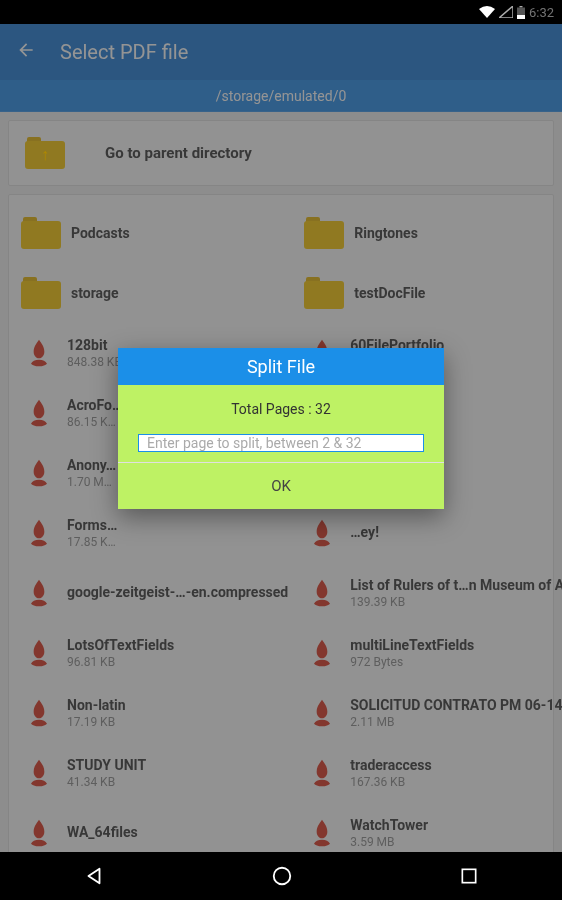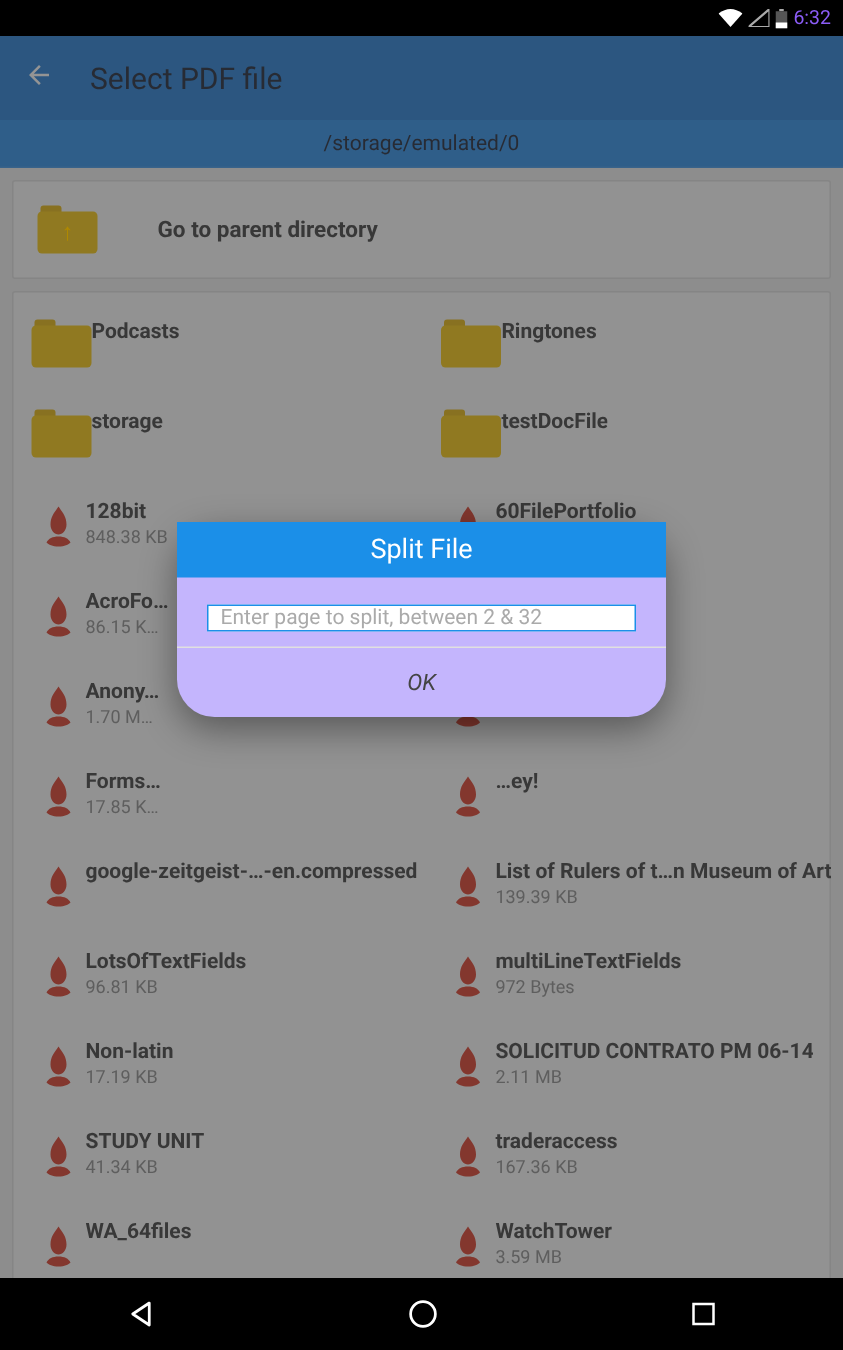--- a/index.html
+++ b/index.html
@@ -1,57 +1,57 @@
 <!DOCTYPE html>
 <html><head>
 <meta charset="utf-8">
 <style>
 * { margin: 0; padding: 0; box-sizing: border-box; font-family: Roboto, Arial, sans-serif; }
 body { width: 562px; height: 900px; background: #000; overflow: hidden; position: relative; }
 
-.status-bar { height: 24px; background: #000; display: flex; justify-content: flex-end; align-items: center; padding-right: 8px; gap: 4px; color: #8b5cf6; font-size: 13px; }
+.status-bar { height: 24px; background: #000; display: flex; justify-content: flex-end; align-items: center; padding-right: 8px; gap: 4px; color: #737373; font-size: 13px; }
 .status-bar svg { display: block; }
 
-.app-bar { height: 56px; background: #1976D2; display: flex; align-items: center; padding: 0 16px; gap: 24px; color: #0f172a; font-size: 20px; }
-
-.path-bar { height: 32px; background: #2087e6; color: #0f172a; display: flex; align-items: center; justify-content: center; font-size: 14px; border-bottom: 1px solid rgba(255,255,255,0.1); }
+.app-bar { height: 56px; background: #1976D2; display: flex; align-items: center; padding: 0 16px; gap: 24px; color: #ffffff; font-size: 20px; }
+
+.path-bar { height: 32px; background: #2087e6; color: #ffffff; display: flex; align-items: center; justify-content: center; font-size: 14px; border-bottom: 1px solid rgba(255,255,255,0.1); }
 
 .content { background: #f0f0f0; height: calc(900px - 24px - 56px - 32px - 48px); padding: 8px; overflow: hidden; }
 
 .parent-card { background: #fafafa; border: 1px solid #ddd; border-radius: 2px; padding: 16px; display: flex; align-items: center; gap: 16px; margin-bottom: 8px; }
 .parent-card .label { font-weight: bold; color: #333; font-size: 15px; margin-left: 24px; }
 
 .list-card { background: #fafafa; border: 1px solid #ddd; border-radius: 2px; padding: 8px 4px; }
 .grid { display: grid; grid-template-columns: 1fr 1fr; }
-.item { display: flex; padding: 10px 8px; min-height: 60px; }
+.item { display: flex; align-items: center; gap: 10px; padding: 10px 8px; min-height: 60px; }
 .item .texts { min-width: 0; }
 .item .name { color: #333; font-weight: bold; font-size: 14px; white-space: nowrap; overflow: hidden; text-overflow: ellipsis; }
 .item .size { color: #888; font-size: 12px; margin-top: 2px; }
 
 .folder-icon { width: 40px; height: 32px; position: relative; flex-shrink: 0; }
 .folder-icon::before { content: ""; position: absolute; top: 0; left: 2px; width: 14px; height: 6px; background: #e5b200; border-radius: 2px 2px 0 0; }
 .folder-icon::after { content: ""; position: absolute; top: 4px; left: 0; right: 0; bottom: 0; background: #f5c400; border-radius: 3px; }
 .folder-up-arrow { position: absolute; top: 50%; left: 50%; transform: translate(-50%, -40%); z-index: 1; color: #b08900; font-size: 16px; font-weight: bold; }
 
 .pdf-icon { width: 36px; height: 36px; flex-shrink: 0; display: flex; align-items: center; justify-content: center; }
 .pdf-icon svg { display: block; }
 
 .nav-bar { height: 48px; background: #000; display: flex; align-items: center; justify-content: space-around; }
 .nav-bar svg { display: block; }
 
 .scrim { position: absolute; top: 24px; left: 0; right: 0; bottom: 48px; background: rgba(60,60,60,0.55); }
 
-.dialog { position: absolute; width: 326px; left: 118px; top: 348px; background: #c4b5fd; box-shadow: 0 8px 24px rgba(0,0,0,0.4); border-radius: 25px; }
+.dialog { position: absolute; width: 326px; left: 118px; top: 348px; background: #bef264; box-shadow: 0 8px 24px rgba(0,0,0,0.4); }
 .dialog-header { background: #1b8fe8; color: #fff; text-align: center; padding: 8px 0; font-size: 18px; }
 .dialog-body { padding: 16px 20px 10px; text-align: center; color: #333; }
 .dialog-file { font-size: 16px; margin-bottom: 10px; }
 .dialog-pages { font-size: 14px; margin-bottom: 16px; }
 .dialog-input { width: 100%; border: 1.5px solid #1b8fe8; padding: 0 8px; font-size: 14px; color: #aaa; outline: none; }
 .dialog-input::placeholder { color: #aaa; }
-.dialog-actions { border-top: 1px solid #e0e0e0; padding: 14px 0; text-align: center; font-size: 15px; color: #444; font-style: italic; }
+.dialog-actions { border-top: 1px solid #e0e0e0; padding: 14px 0; text-align: center; font-size: 15px; color: #444; }
 </style>
 </head>
 <body>
 
 <div class="status-bar">
   <span>
     <svg width="16" height="12" viewBox="0 0 16 12">
         <path d="M8 12 L0 3 Q8 -3 16 3 Z" fill="#fff"></path>
       </svg>
   </span>
@@ -335,16 +335,17 @@
         <rect x="4" y="4" width="16" height="16" fill="none" stroke="#fff" stroke-width="2"></rect>
       </svg>
   </span>
 </div>
 
 <div class="scrim"></div>
 
 <div class="dialog">
   <div class="dialog-header">Split File</div>
   <div class="dialog-body">
+    <div class="dialog-pages">Total Pages : 32</div>
     <input class="dialog-input" placeholder="Enter page to split, between 2 &amp; 32" style="">
   </div>
   <div class="dialog-actions">OK</div>
 </div>
 
 </body></html>

